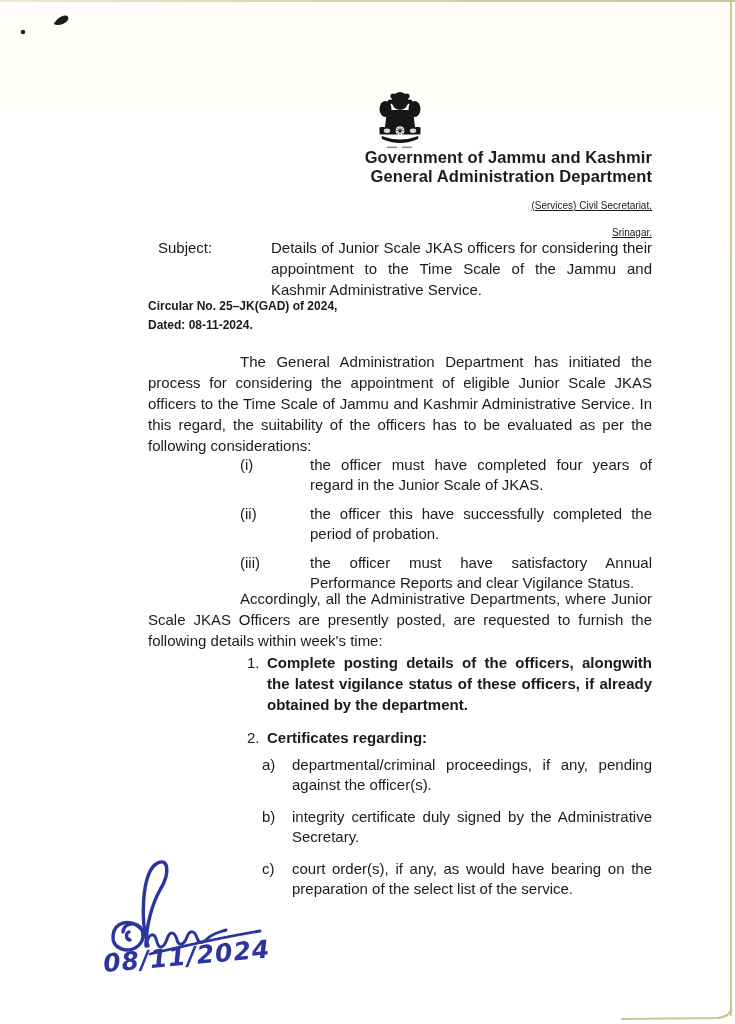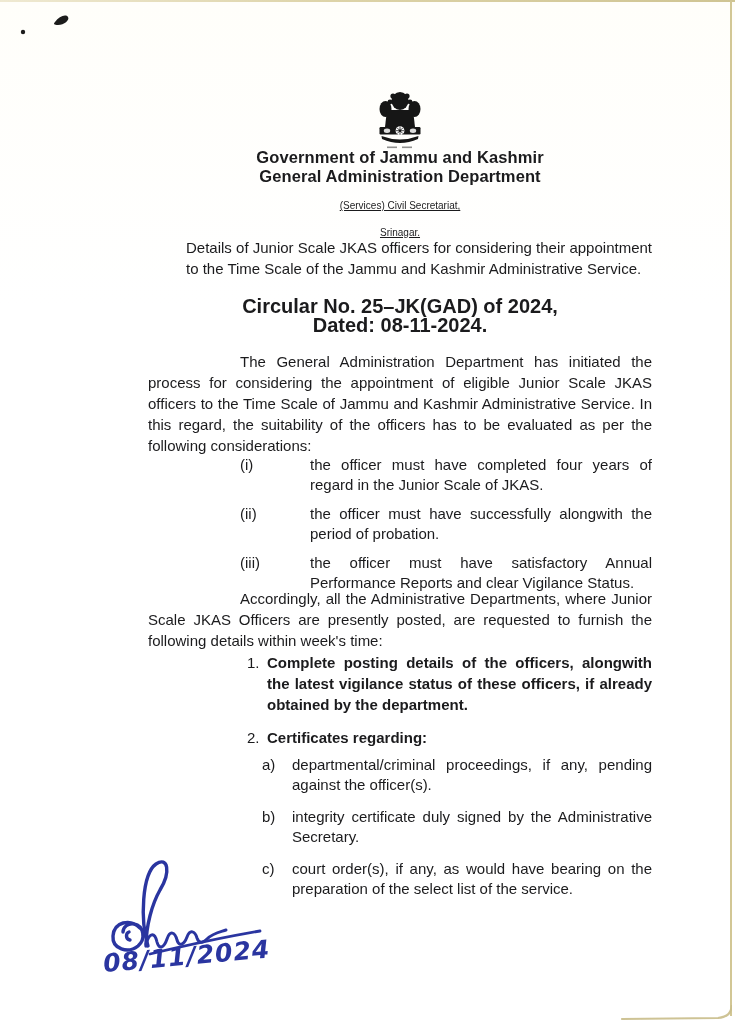--- a/index.html
+++ b/index.html
@@ -16,27 +16,27 @@
     background:linear-gradient(180deg,#fffefa 0%,#ffffff 30%);
   }
   
   .edge-top{position:absolute;top:0;left:0;right:0;height:2px;
     background:linear-gradient(90deg,#efe9d2 0%,#ddd3a8 45%,#cfc493 100%);}
   .edge-right{position:absolute;top:1px;right:3px;width:2px;bottom:8px;background:#d2c795;}
   .edge-corner{position:absolute;right:3px;bottom:3px;width:140px;height:16px;}
   
   .abs{position:absolute;}
   .emblem{left:374px;top:88px;width:52px;height:62px;}
-  .hdr{left:148px;top:148px;width:504px;text-align:center;line-height:19px;}
+  .hdr{left:148px;top:148px;width:504px;text-align:right;line-height:19px;}
   .hdr .b{font-weight:bold;font-size:16.5px;letter-spacing:.1px;}
   .hdr .s{font-size:10px;line-height:14px;margin-top:13px;text-decoration:underline;}
   .subject{left:158px;top:237px;width:494px;display:flex;font-size:15px;line-height:21px;}
   .subject .lbl{width:85px;flex:0 0 85px;}
   .subject .txt{flex:1;text-align:justify;margin-left:28px;}
-  .circ{left:148px;top:297px;width:504px;text-align:center;font-weight:bold;font-size:20px;line-height:19px;}
+  .circ{left:148px;top:297px;width:504px;text-align:left;font-weight:bold;font-size:12px;line-height:19px;}
   .para{left:148px;width:504px;font-size:15px;line-height:21px;text-align:justify;}
   .p1{top:351px;text-indent:92px;}
   .p2{top:588px;text-indent:92px;}
   .rlist{left:240px;top:455px;width:412px;font-size:15px;line-height:20px;}
   .rlist .item{display:flex;margin-bottom:9px;}
   .rlist .mk{flex:0 0 70px;}
   .rlist .tx{flex:1;text-align:justify;}
   .nlist{left:247px;top:652px;width:405px;font-size:15px;line-height:21px;}
   .nlist .item{display:flex;margin-bottom:12px;}
   .nlist .mk{flex:0 0 20px;}
@@ -102,38 +102,39 @@
   </svg>
 
   <div class="abs hdr">
     <div class="b">Government of Jammu and Kashmir</div>
     <div class="b">General Administration Department</div>
     <div class="s">(Services) Civil Secretariat,</div>
     <div class="s">Srinagar.</div>
   </div>
 
   <div class="abs subject">
+    <div class="lbl">Subject:</div>
     <div class="txt">Details of Junior Scale JKAS officers for considering their appointment to the Time Scale of the Jammu and Kashmir Administrative Service.</div>
   </div>
 
   <div class="abs circ">
     <div>Circular No. 25–JK(GAD) of 2024,</div>
     <div>Dated: 08-11-2024.</div>
   </div>
 
   <div class="abs para p1">The General Administration Department has initiated the process for considering the appointment of eligible Junior Scale JKAS officers to the Time Scale of Jammu and Kashmir Administrative Service. In this regard, the suitability of the officers has to be evaluated as per the following considerations:</div>
 
   <div class="abs rlist">
     <div class="item">
       <div class="mk">(i)</div>
       <div class="tx">the officer must have completed four years of regard in the Junior Scale of JKAS.</div>
     </div>
     <div class="item">
       <div class="mk">(ii)</div>
-      <div class="tx">the officer must have successfully alongwith the period of probation.</div>
+      <div class="tx">the officer this have successfully completed the period of probation.</div>
     </div>
     <div class="item">
       <div class="mk">(iii)</div>
       <div class="tx">the officer must have satisfactory Annual Performance Reports and clear Vigilance Status.</div>
     </div>
   </div>
 
   <div class="abs para p2">Accordingly, all the Administrative Departments, where Junior Scale JKAS Officers are presently posted, are requested to furnish the following details within week's time:</div>
 
   <div class="abs nlist">

